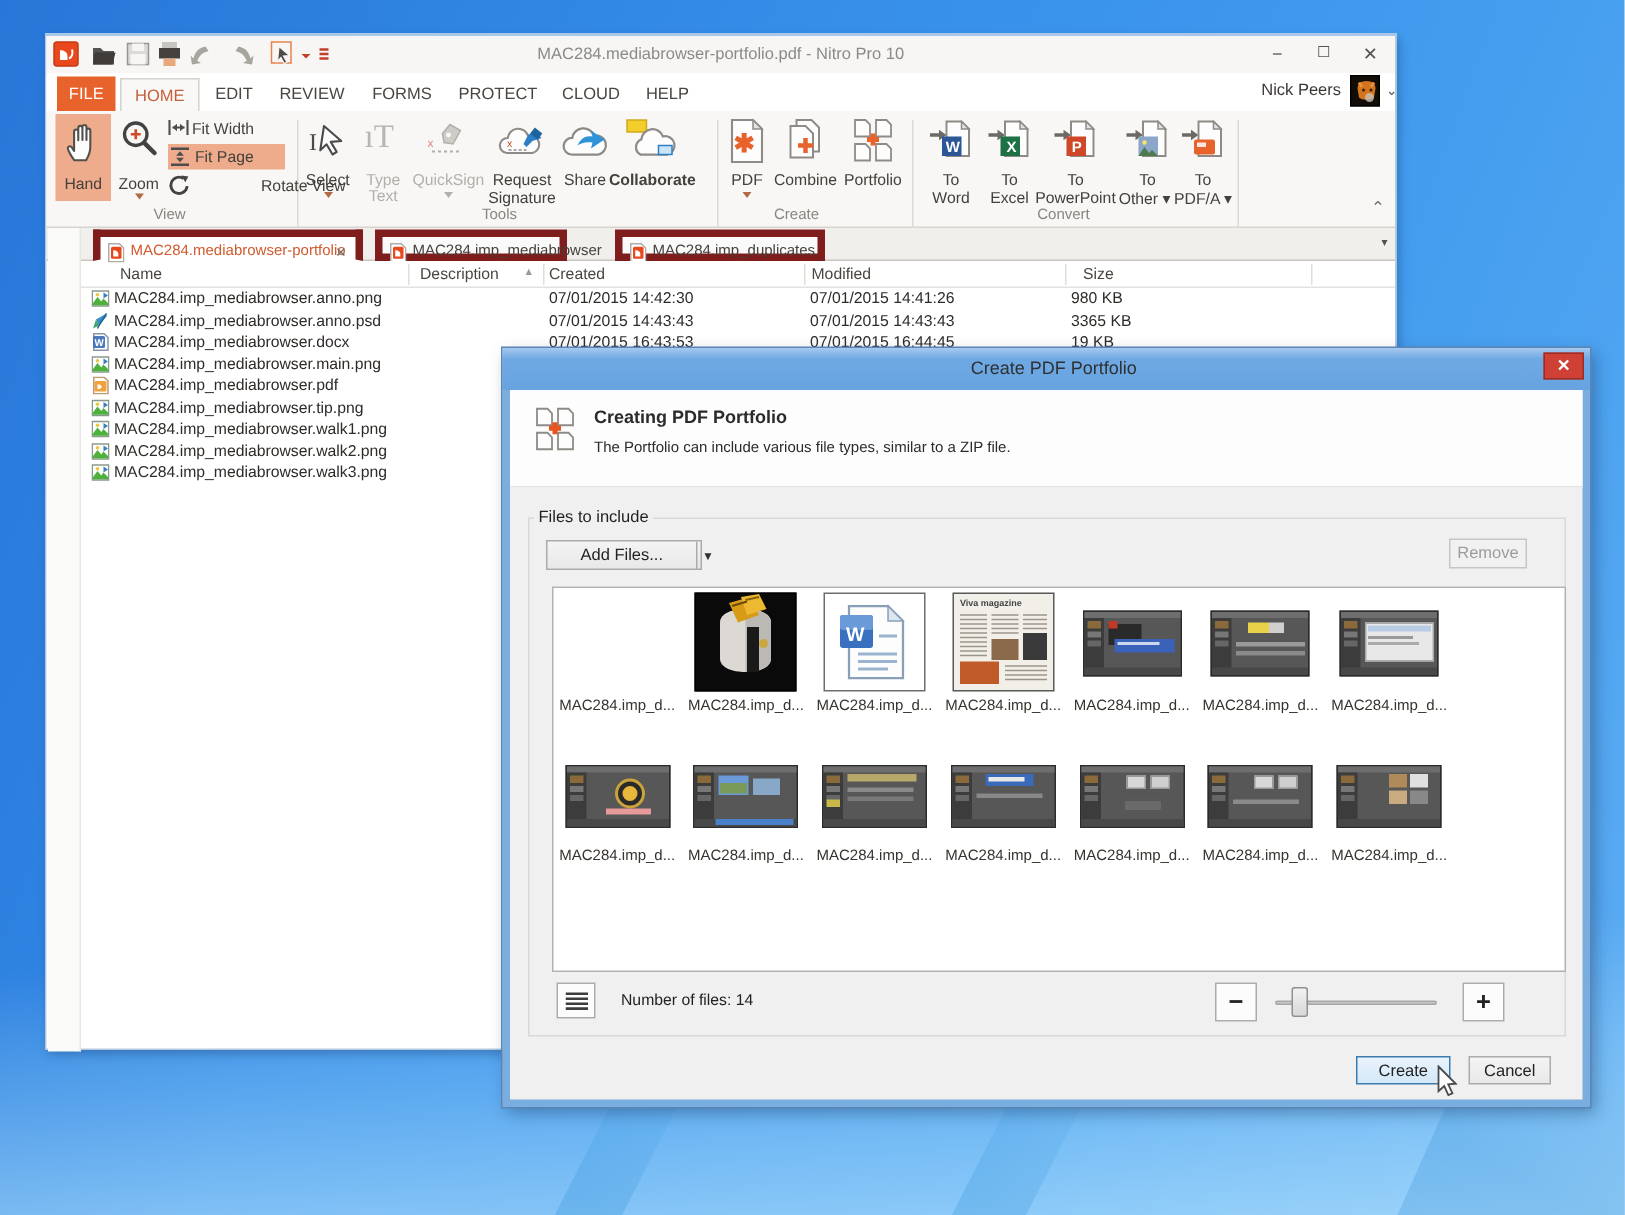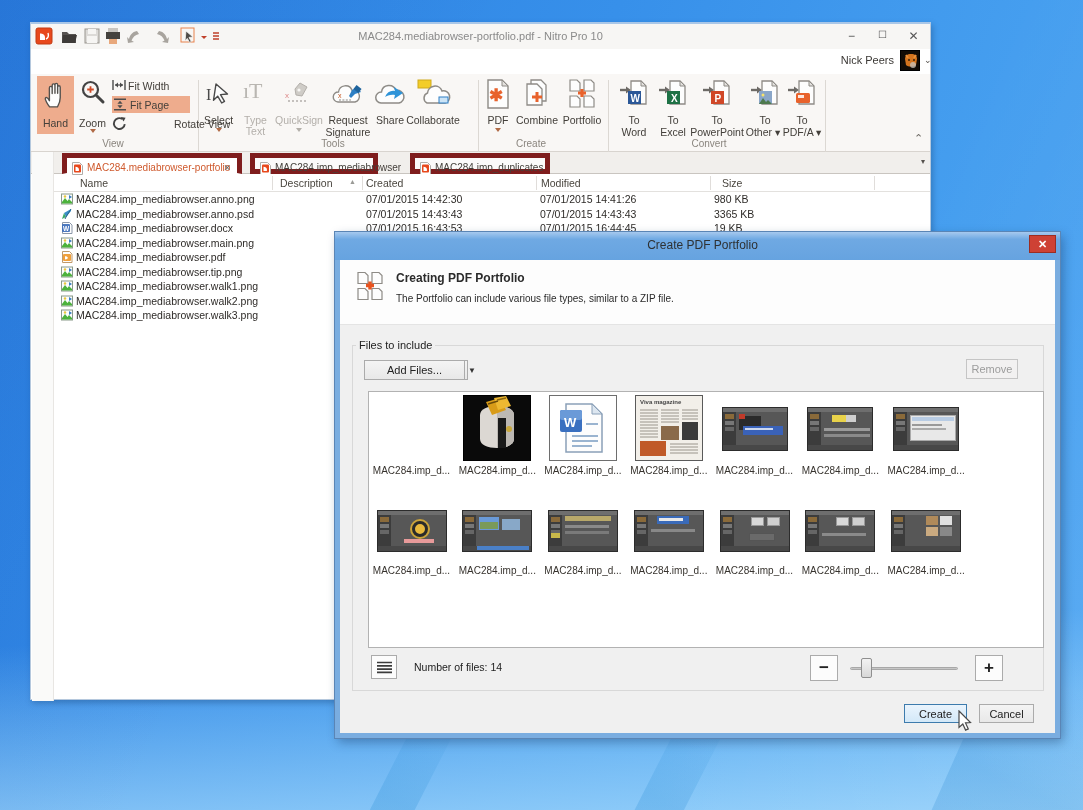--- a/index.html
+++ b/index.html
@@ -117,20 +117,30 @@
   <div class="abs" style="left:869px;top:26px;width:20px;height:21px;background:#120c06;border:1px solid #000;overflow:hidden;z-index:3;">
     <svg width="20" height="21">
         <path d="M4 8c0-3 2-5 6-5s6 2 6 5l-1 6c-2 2-8 2-10 0z" fill="#d4741e"></path>
         <path d="M5 4l2 3M15 4l-2 3" stroke="#e8903a" stroke-width="2"></path>
         <circle cx="8" cy="9" r="1" fill="#3a2208"></circle>
         <circle cx="13" cy="9" r="1" fill="#3a2208"></circle>
         <circle cx="12" cy="14" r="3" fill="#c8c0b8" opacity=".8"></circle>
       </svg>
   </div>
   <div class="abs" style="left:893px;top:31px;font-size:9px;color:#55514d;z-index:3;">⌄</div>
+  <div class="abs" id="tabrow">
+    <div class="rtab" id="tab-file">FILE</div>
+    <div class="rtab" id="tab-home">HOME</div>
+    <div class="rtab" style="left:95px;width:60px;">EDIT</div>
+    <div class="rtab" style="left:147px;width:60px;">REVIEW</div>
+    <div class="rtab" style="left:207px;width:60px;">FORMS</div>
+    <div class="rtab" style="left:271px;width:60px;">PROTECT</div>
+    <div class="rtab" style="left:333px;width:60px;">CLOUD</div>
+    <div class="rtab" style="left:384px;width:60px;">HELP</div>
+  </div>
   <div class="abs" id="ribbon">
     <div class="rsep" style="left:167px;"></div>
     <div class="rsep" style="left:447px;"></div>
     <div class="rsep" style="left:577px;"></div>
     <div class="rsep" style="left:794px;"></div>
     <div class="glabel" style="left:22px;">View</div>
     <div class="glabel" style="left:242px;">Tools</div>
     <div class="glabel" style="left:440px;">Create</div>
     <div class="glabel" style="left:618px;">Convert</div>
 
@@ -219,21 +229,21 @@
         </svg>
       <div class="rbtn-label" style="left:0;width:38px;top:38px;">Share</div>
     </div>
 
     <div class="abs" style="left:380px;top:2px;width:44px;height:58px;">
       <svg style="position:absolute;left:4px;top:3px;" width="38" height="30" viewBox="0 0 38 30">
           <rect x="3" y="1" width="13" height="8" fill="#f3cd29" stroke="#cfa91c"></rect>
           <path d="M12 24a5.5 5.5 0 0 1 .5-10A7.5 7.5 0 0 1 27 12a5.8 5.8 0 0 1 3 12z" fill="#fdfdfd" stroke="#8e8b86" stroke-width="1.5"></path>
           <rect x="24" y="18" width="9" height="6" fill="#cce4f6" stroke="#2e7fc4"></rect>
         </svg>
-      <div class="rbtn-label" style="left:-5px;width:54px;top:38px;">Collaborate</div>
+      <div class="rbtn-label" style="left:-5px;width:54px;top:38px;font-weight:bold;">Collaborate</div>
     </div>
 
     <div class="abs" style="left:452px;top:2px;width:30px;height:58px;">
       <svg style="position:absolute;left:3px;top:3px;" width="24" height="30" viewBox="0 0 24 30">
           <path d="M2 1h14l6 6v22H2z" fill="#fdfdfd" stroke="#8e8b86" stroke-width="1.4"></path>
           <path d="M16 1l6 6h-6z" fill="#e4e2df" stroke="#8e8b86"></path>
           <text x="3" y="22" font-size="17" fill="#e8622c" font-weight="bold">✱</text>
         </svg>
       <div class="rbtn-label" style="left:0;width:30px;top:38px;">PDF</div>
       <div class="caret" style="left:12px;top:52px;"></div>

